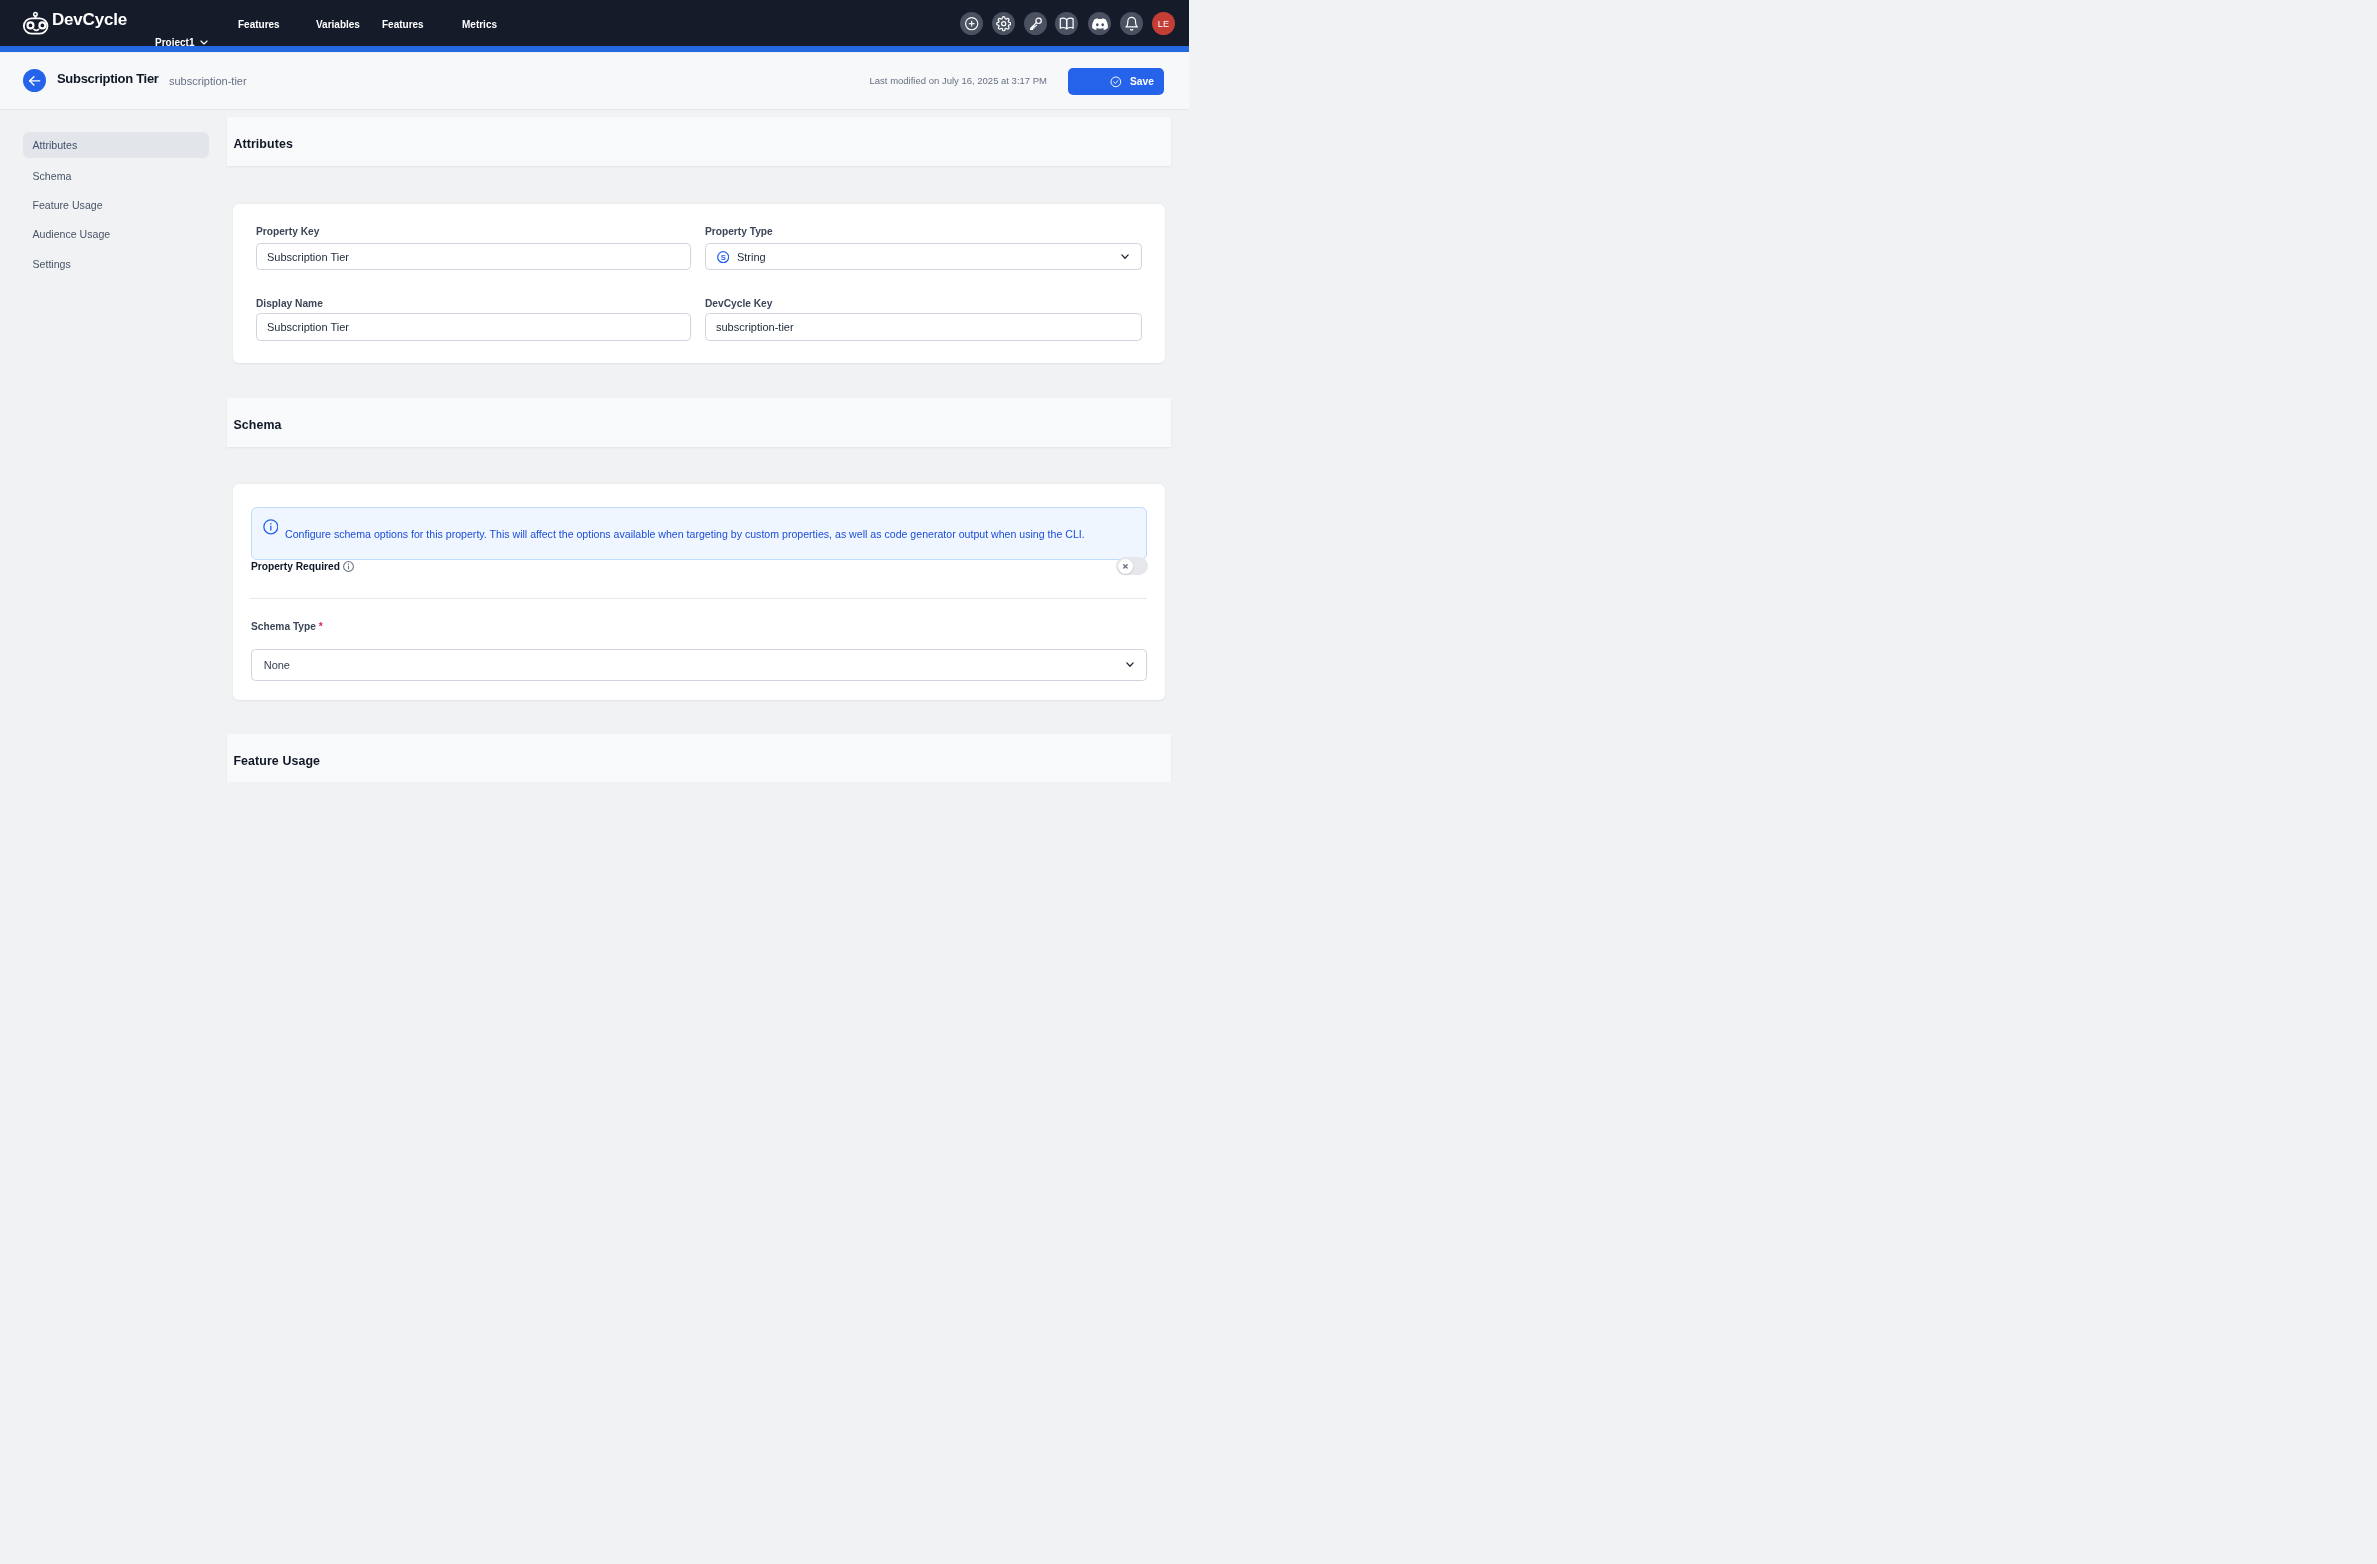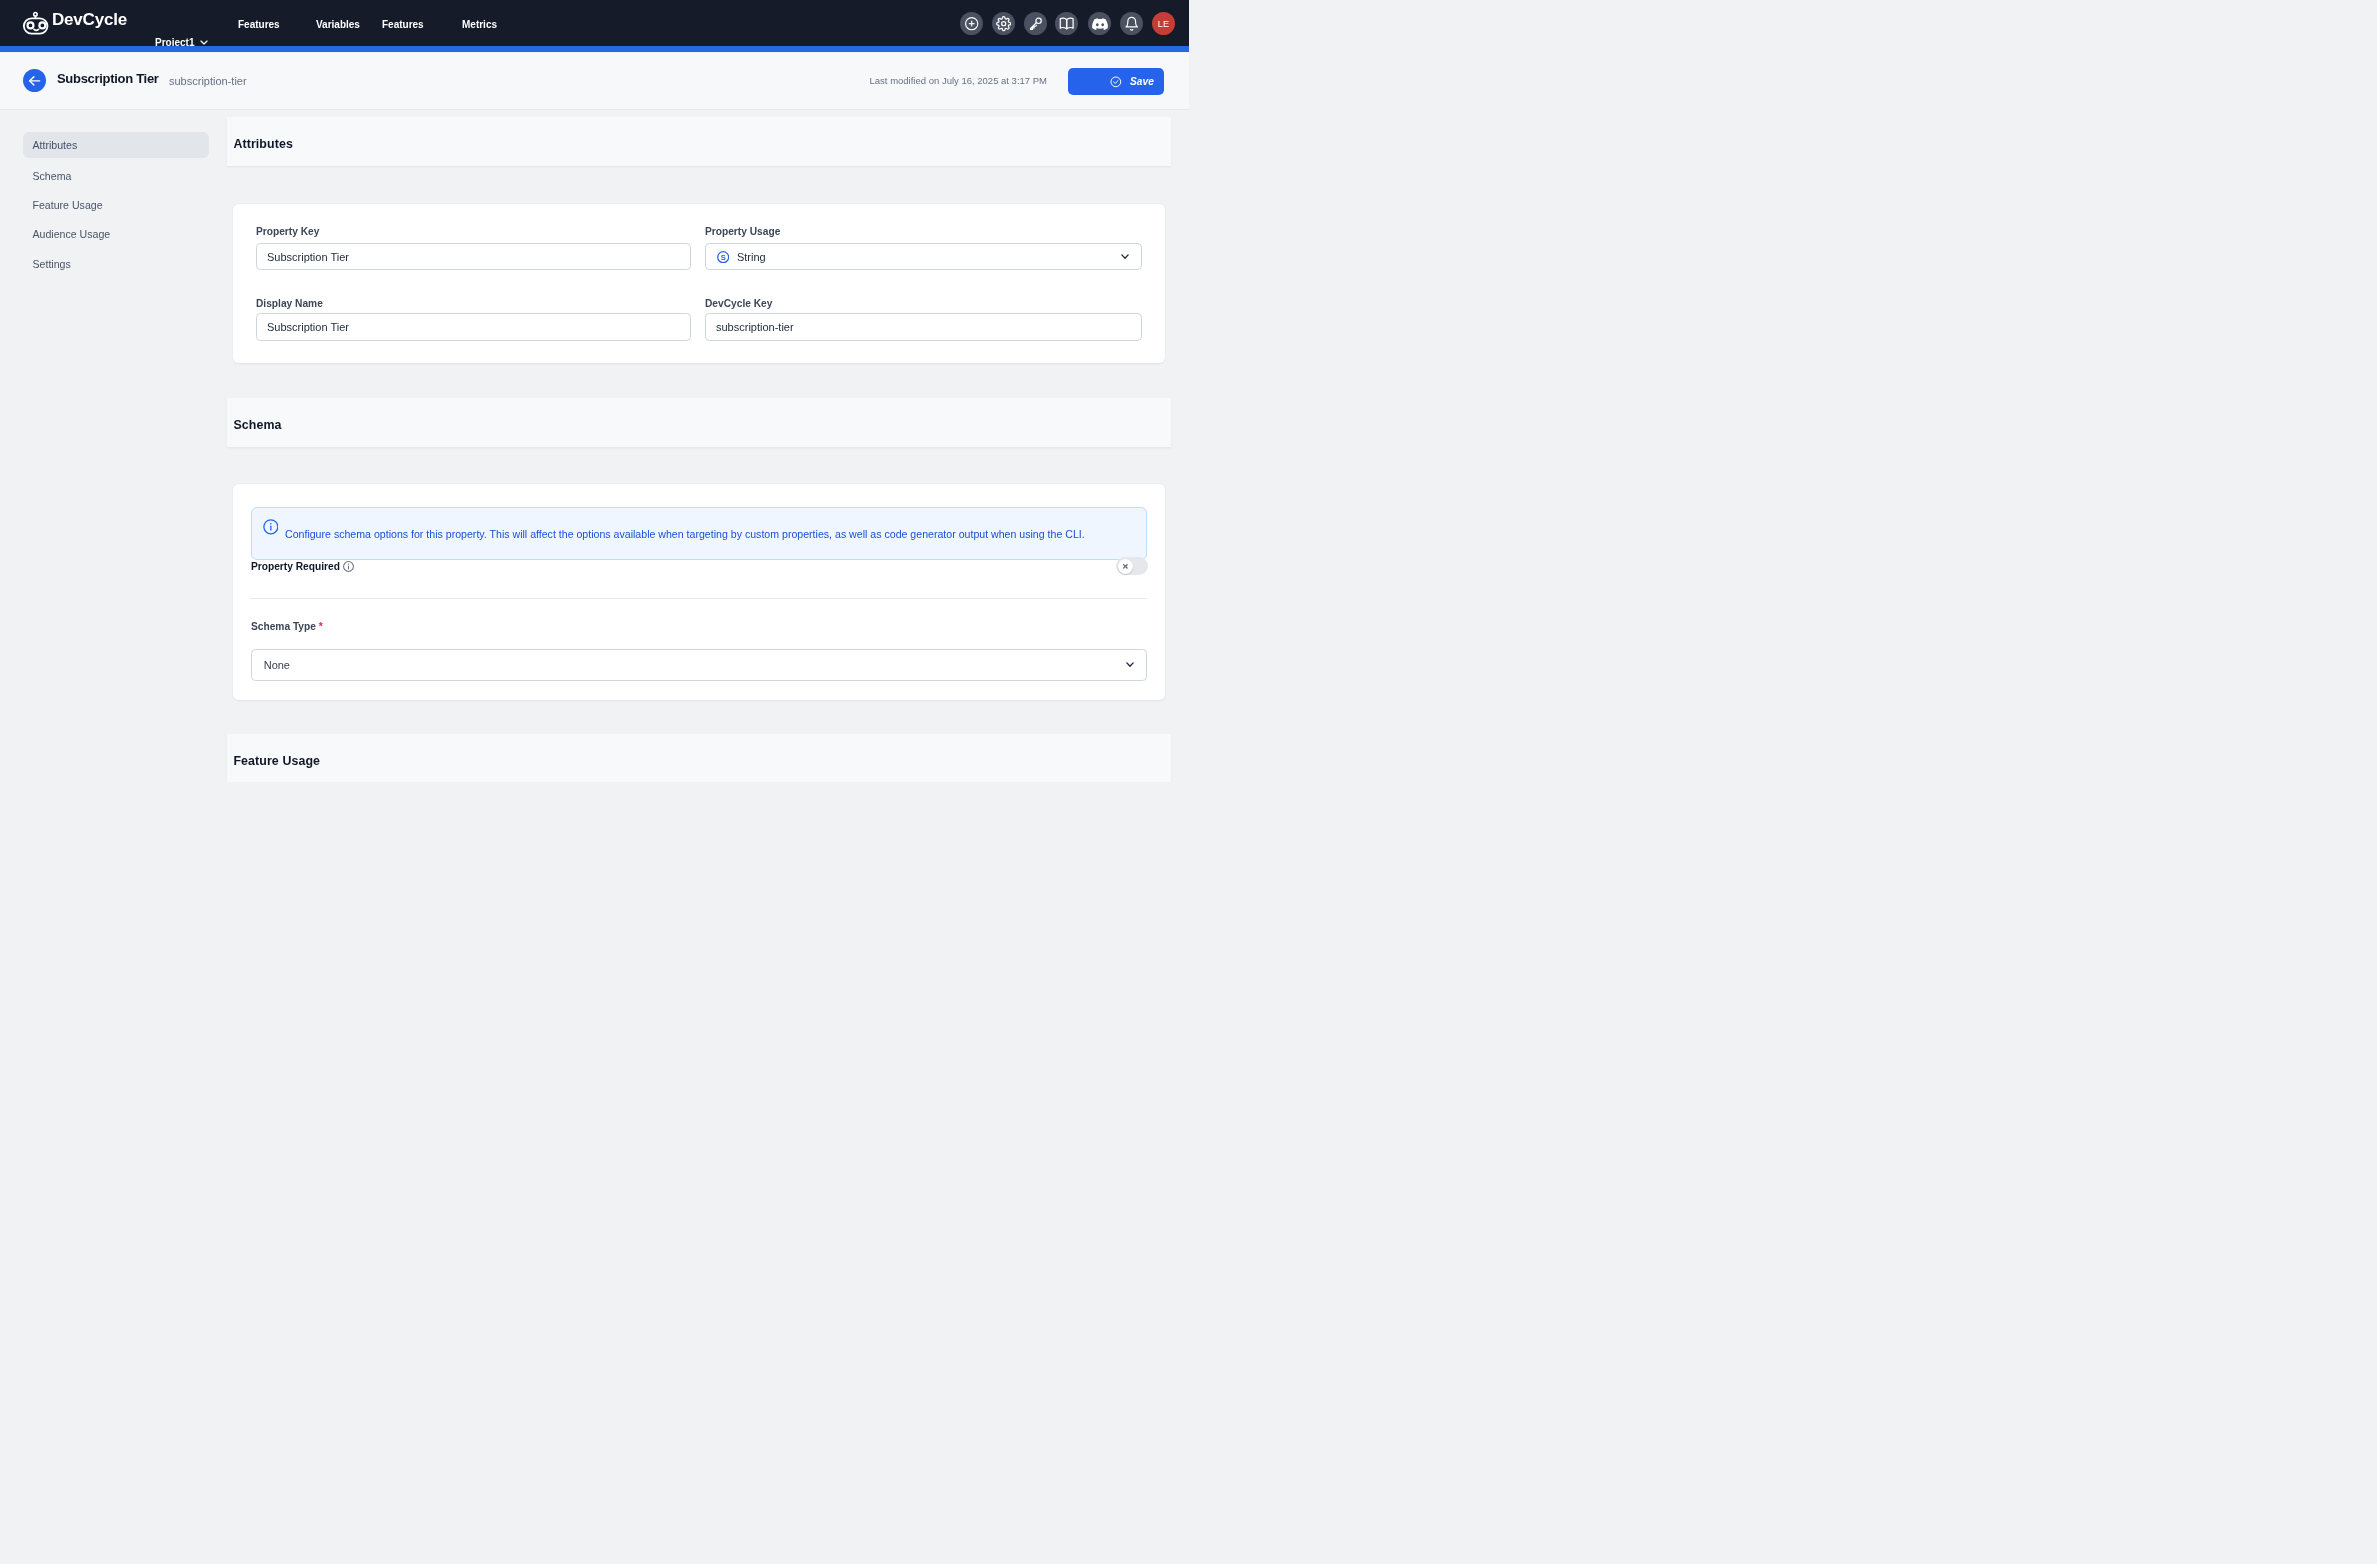--- a/index.html
+++ b/index.html
@@ -14,21 +14,21 @@
   #logo-text { position:absolute; left:52px; top:9.1px; color:#fff; font-size:17px; font-weight:700; letter-spacing:-0.2px; line-height:22px; }
   .iconbtn { position:absolute; top:12.4px; width:23px; height:23px; border-radius:50%; background:#4a5160; display:flex; align-items:center; justify-content:center; }
   #avatar { position:absolute; top:12.4px; width:23px; height:23px; border-radius:50%; background:#c43e36; color:#fff; font-size:9.1px; font-weight:500; display:flex; align-items:center; justify-content:center; letter-spacing:0.2px; }
 
   
   #pagehead { position:absolute; left:0; top:53px; width:1189px; height:57px; background:#f7f8f9; border-bottom:0.7px solid #e4e7ec; }
   #backbtn { position:absolute; left:23px; top:69px; width:23.4px; height:23.4px; border-radius:50%; background:#2563eb; display:flex; align-items:center; justify-content:center; }
   #ptitle { position:absolute; left:57px; top:69px; font-size:13px; font-weight:700; color:#101828; letter-spacing:-0.3px; line-height:19px; }
   #pkey { position:absolute; left:169px; top:73px; font-size:11px; color:#667085; line-height:16px; }
   #lastmod { position:absolute; right:142px; top:74px; font-size:9.5px; color:#667085; line-height:14.6px; }
-  #savebtn { position:absolute; left:1068px; top:68px; width:96px; height:27.4px; border-radius:5.1px; background:#2563eb; color:#fff; font-size:10.2px; font-weight:600; display:flex; align-items:center; justify-content:flex-start; padding-left:42px; gap:8.4px;font-style:italic; }
+  #savebtn { position:absolute; left:1068px; top:68px; width:96px; height:27.4px; border-radius:5.1px; background:#2563eb; color:#fff; font-size:10.2px; font-weight:600; display:flex; align-items:center; justify-content:flex-start; padding-left:42px; gap:8.4px; }
 
   
   .sideitem { position:absolute; left:23px; width:186px; height:25.5px; border-radius:5.9px; display:flex; align-items:center; padding-left:9.5px; font-size:10.6px; font-weight:500; color:#475467; }
   .sideitem.active { background:#e2e5e9; color:#42506b; }
 
   
   .band { position:absolute; left:227px; width:944px; height:50px; background:#f8f9fa; border-bottom:0.7px solid #e6e8ec; box-shadow:0 0.7px 2.2px rgba(16,24,40,0.05); display:flex; align-items:center; padding-top:4.4px; }
   .band h2 { font-size:12.4px; font-weight:600; color:#101828; margin-left:6.4px; letter-spacing:0.1px; }
   .card { position:absolute; background:#fff; border-radius:5.9px; box-shadow:0 0.7px 2.2px rgba(16,24,40,0.07); }
 
@@ -134,21 +134,21 @@
 <div class="sideitem" style="top:251px;">Settings</div>
 
 <div class="band" style="top:117px;">
     <h2>Attributes</h2>
   </div>
 <div class="card" style="left:233px; top:204px; width:932px; height:159px;"></div>
 
 <div class="flabel" style="left:256px; top:225px;">Property Key</div>
 <div class="finput" style="left:256px; top:243px; width:435px; height:27.4px; padding-left:10px;">Subscription Tier</div>
 
-<div class="flabel" style="left:705px; top:225px;">Property Usage</div>
+<div class="flabel" style="left:705px; top:225px;">Property Type</div>
 <div class="finput" style="left:705px; top:243px; width:437px; height:27.4px; padding-left:11px;">
   <svg width="12.4" height="12.4" viewBox="0 0 17 17" fill="none" style="font-size:15px">
       <circle cx="8.5" cy="8.5" r="7.5" stroke="#2563eb" stroke-width="1.7"></circle>
       <text x="8.5" y="12.2" text-anchor="middle" font-size="10.5" font-weight="700" fill="#2563eb" font-family="Liberation Sans, sans-serif">S</text>
     </svg>
   <span style="margin-left:7.5px;">String</span>
   <svg style="position:absolute; right:12.4px;" width="8" height="5.5" viewBox="0 0 11 7.5" fill="none">
       <path d="M1.2 1.2 L5.5 5.8 L9.8 1.2" stroke="#1f2937" stroke-width="1.8" stroke-linecap="round" stroke-linejoin="round"></path>
     </svg>
 </div>

